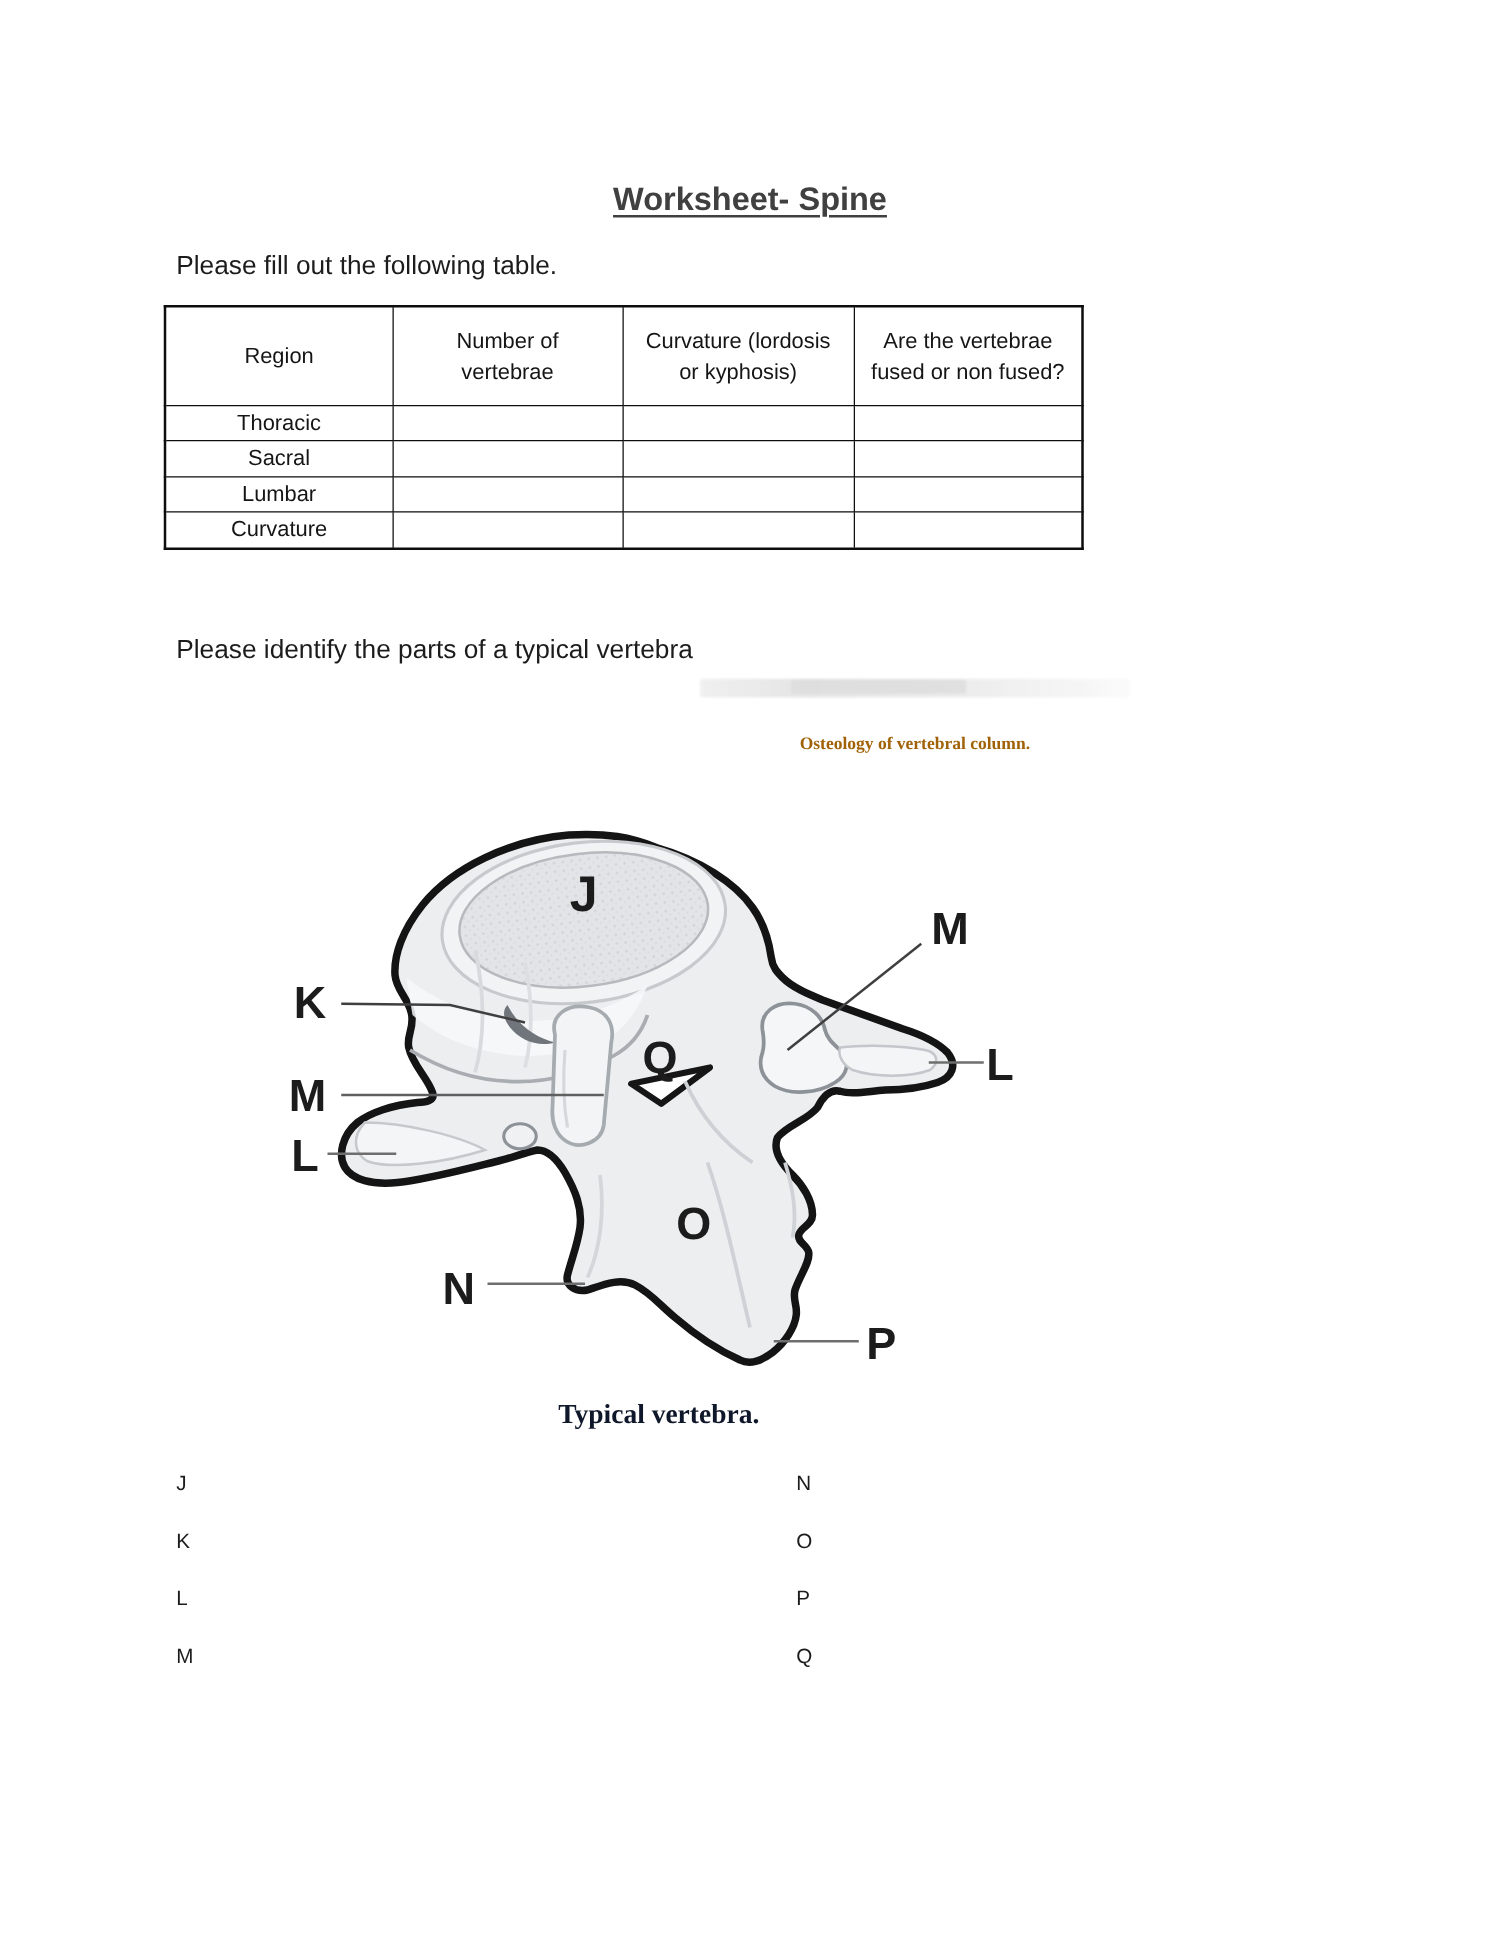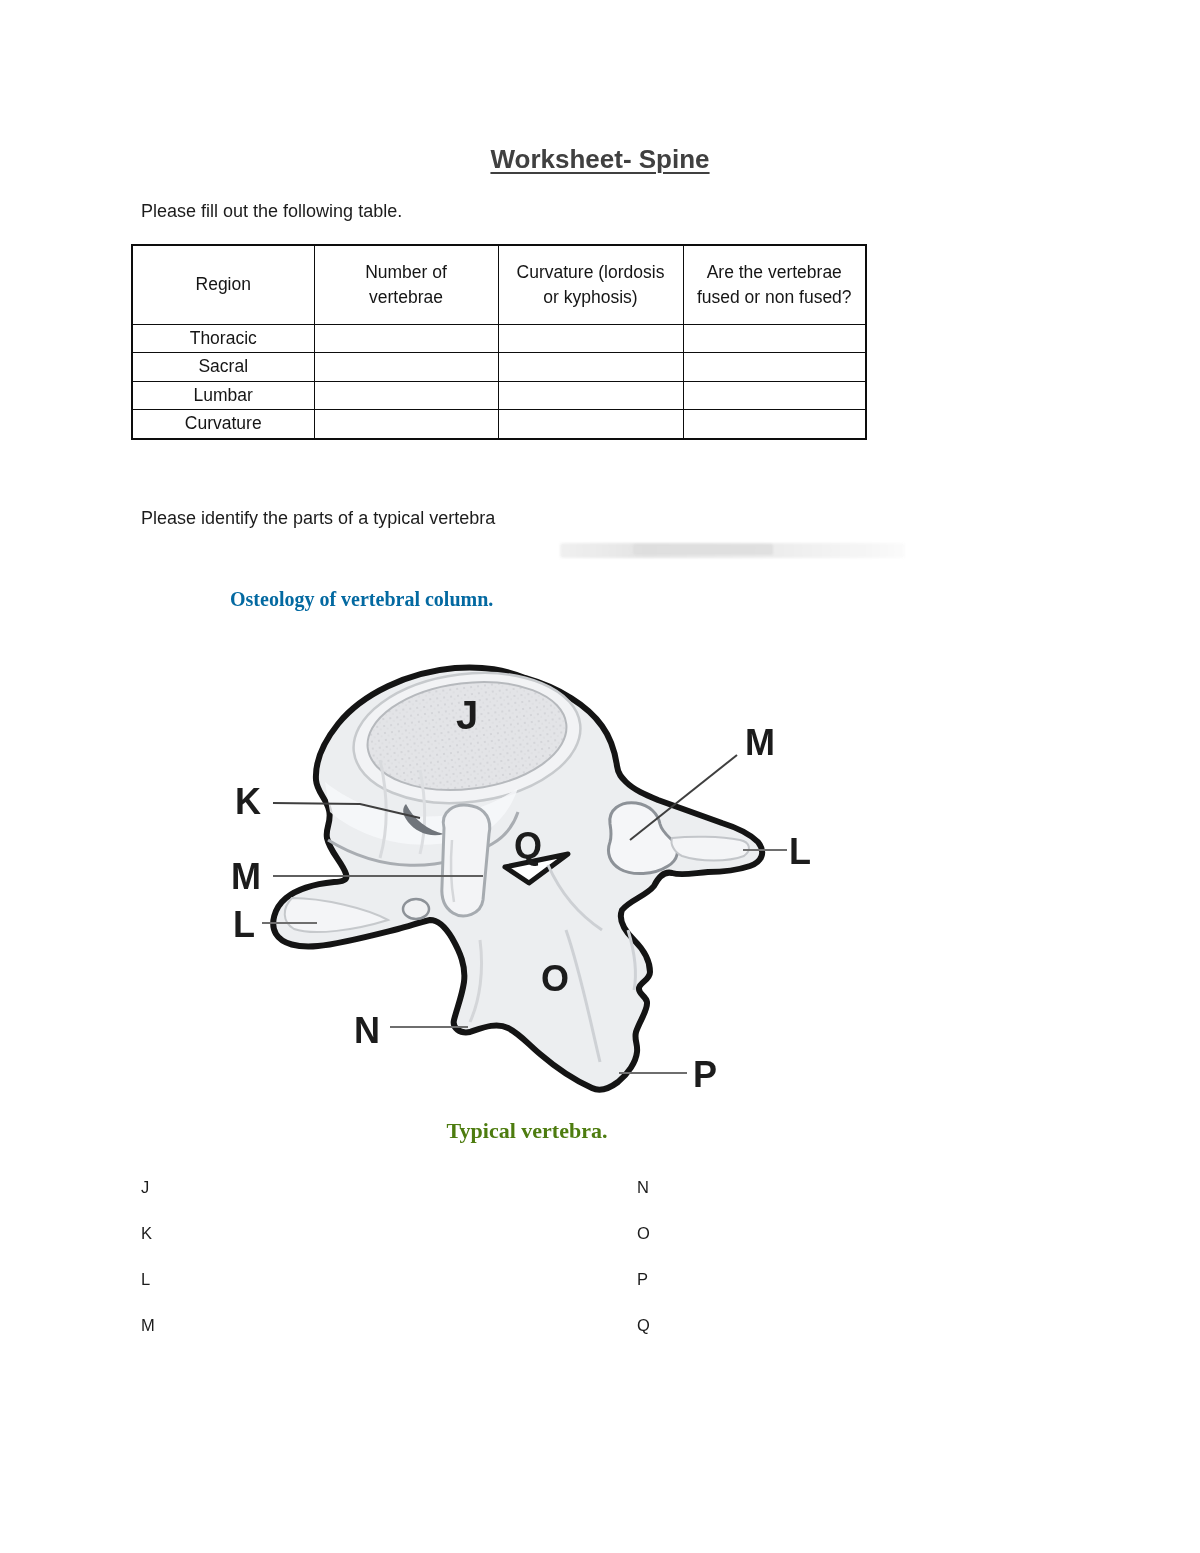--- a/index.html
+++ b/index.html
@@ -12,21 +12,21 @@
     overflow:hidden;
   }
   .doc-title{
     position:absolute;left:0;top:144px;width:1200px;
     text-align:center;font-size:26px;font-weight:700;
     color:#404040;
   }
   .doc-title span{text-decoration:underline;text-decoration-thickness:2px;text-underline-offset:4px;}
   .para{
     position:absolute;left:141px;
-    font-size:18px;color:#1c1c1c;
+    font-size:21px;color:#1c1c1c;
   }
   .para1{top:201px;}
   .para2{top:508px;}
 
   
   table.region-table{
     position:absolute;left:131px;top:244px;
     border-collapse:collapse;table-layout:fixed;
     width:734px;
   }
@@ -49,29 +49,29 @@
     position:absolute;left:330px;top:3px;width:345px;height:15px;
     background:linear-gradient(90deg,#efefef 0%,#e2e2e2 25%,#e9e9e9 55%,#f4f4f4 85%,#fbfbfb 100%);
     border-radius:3px;filter:blur(1px);opacity:.9;
   }
   .smudge2{
     position:absolute;left:403px;top:4px;width:140px;height:11px;
     background:#dedede;border-radius:2px;filter:blur(1px);opacity:.85;
   }
   .fig-heading{
     position:absolute;left:0;top:48px;width:594px;
-    text-align:left;
+    text-align:right;
     font-family:"Liberation Serif", serif;
-    font-weight:700;font-size:20px;color:#0369a1;
+    font-weight:700;font-size:14px;color:#a16207;
   }
   .fig-caption{
     position:absolute;left:0;top:578px;width:594px;
     text-align:center;
     font-family:"Liberation Serif", serif;
-    font-weight:700;font-size:22px;color:#4d7c0f;
+    font-weight:700;font-size:22px;color:#0f172a;
   }
   svg.vertebra{position:absolute;left:0;top:90px;}
   .dlabel{
     font-family:"Liberation Sans", sans-serif;
     font-weight:700;fill:#1c1c1c;
   }
 
   
   .ans{
     position:absolute;font-size:16.5px;color:#1c1c1c;

